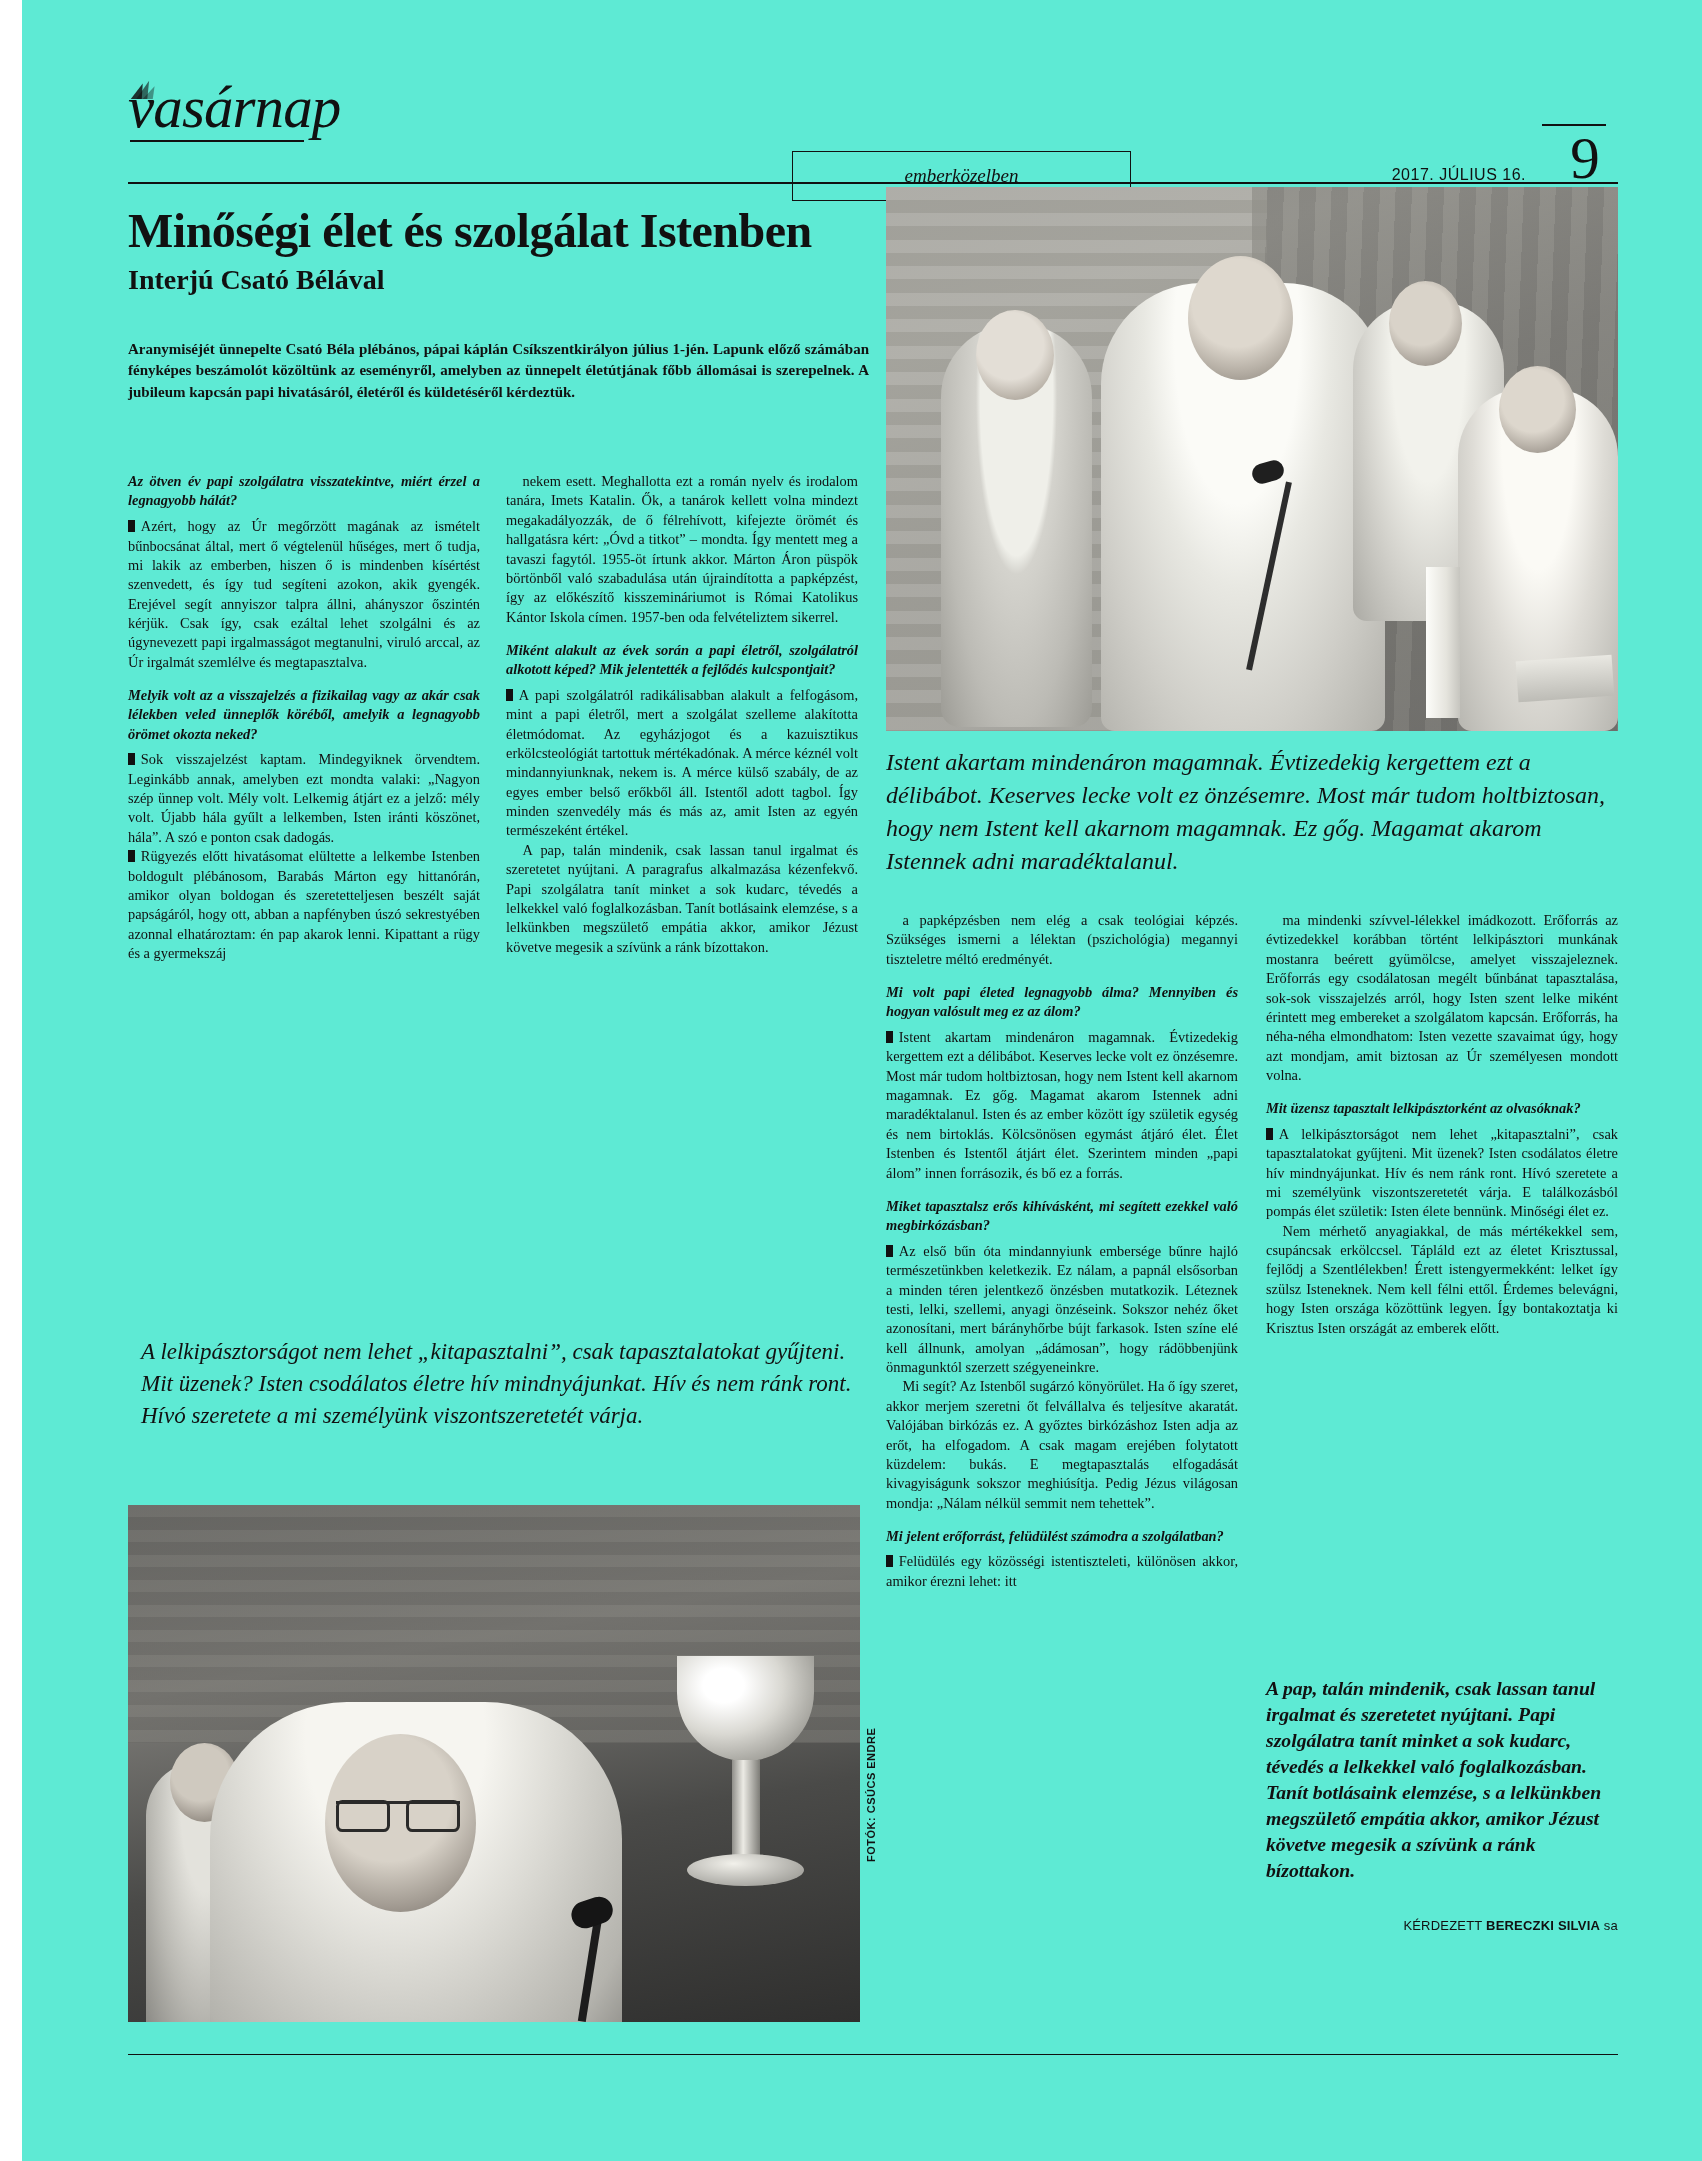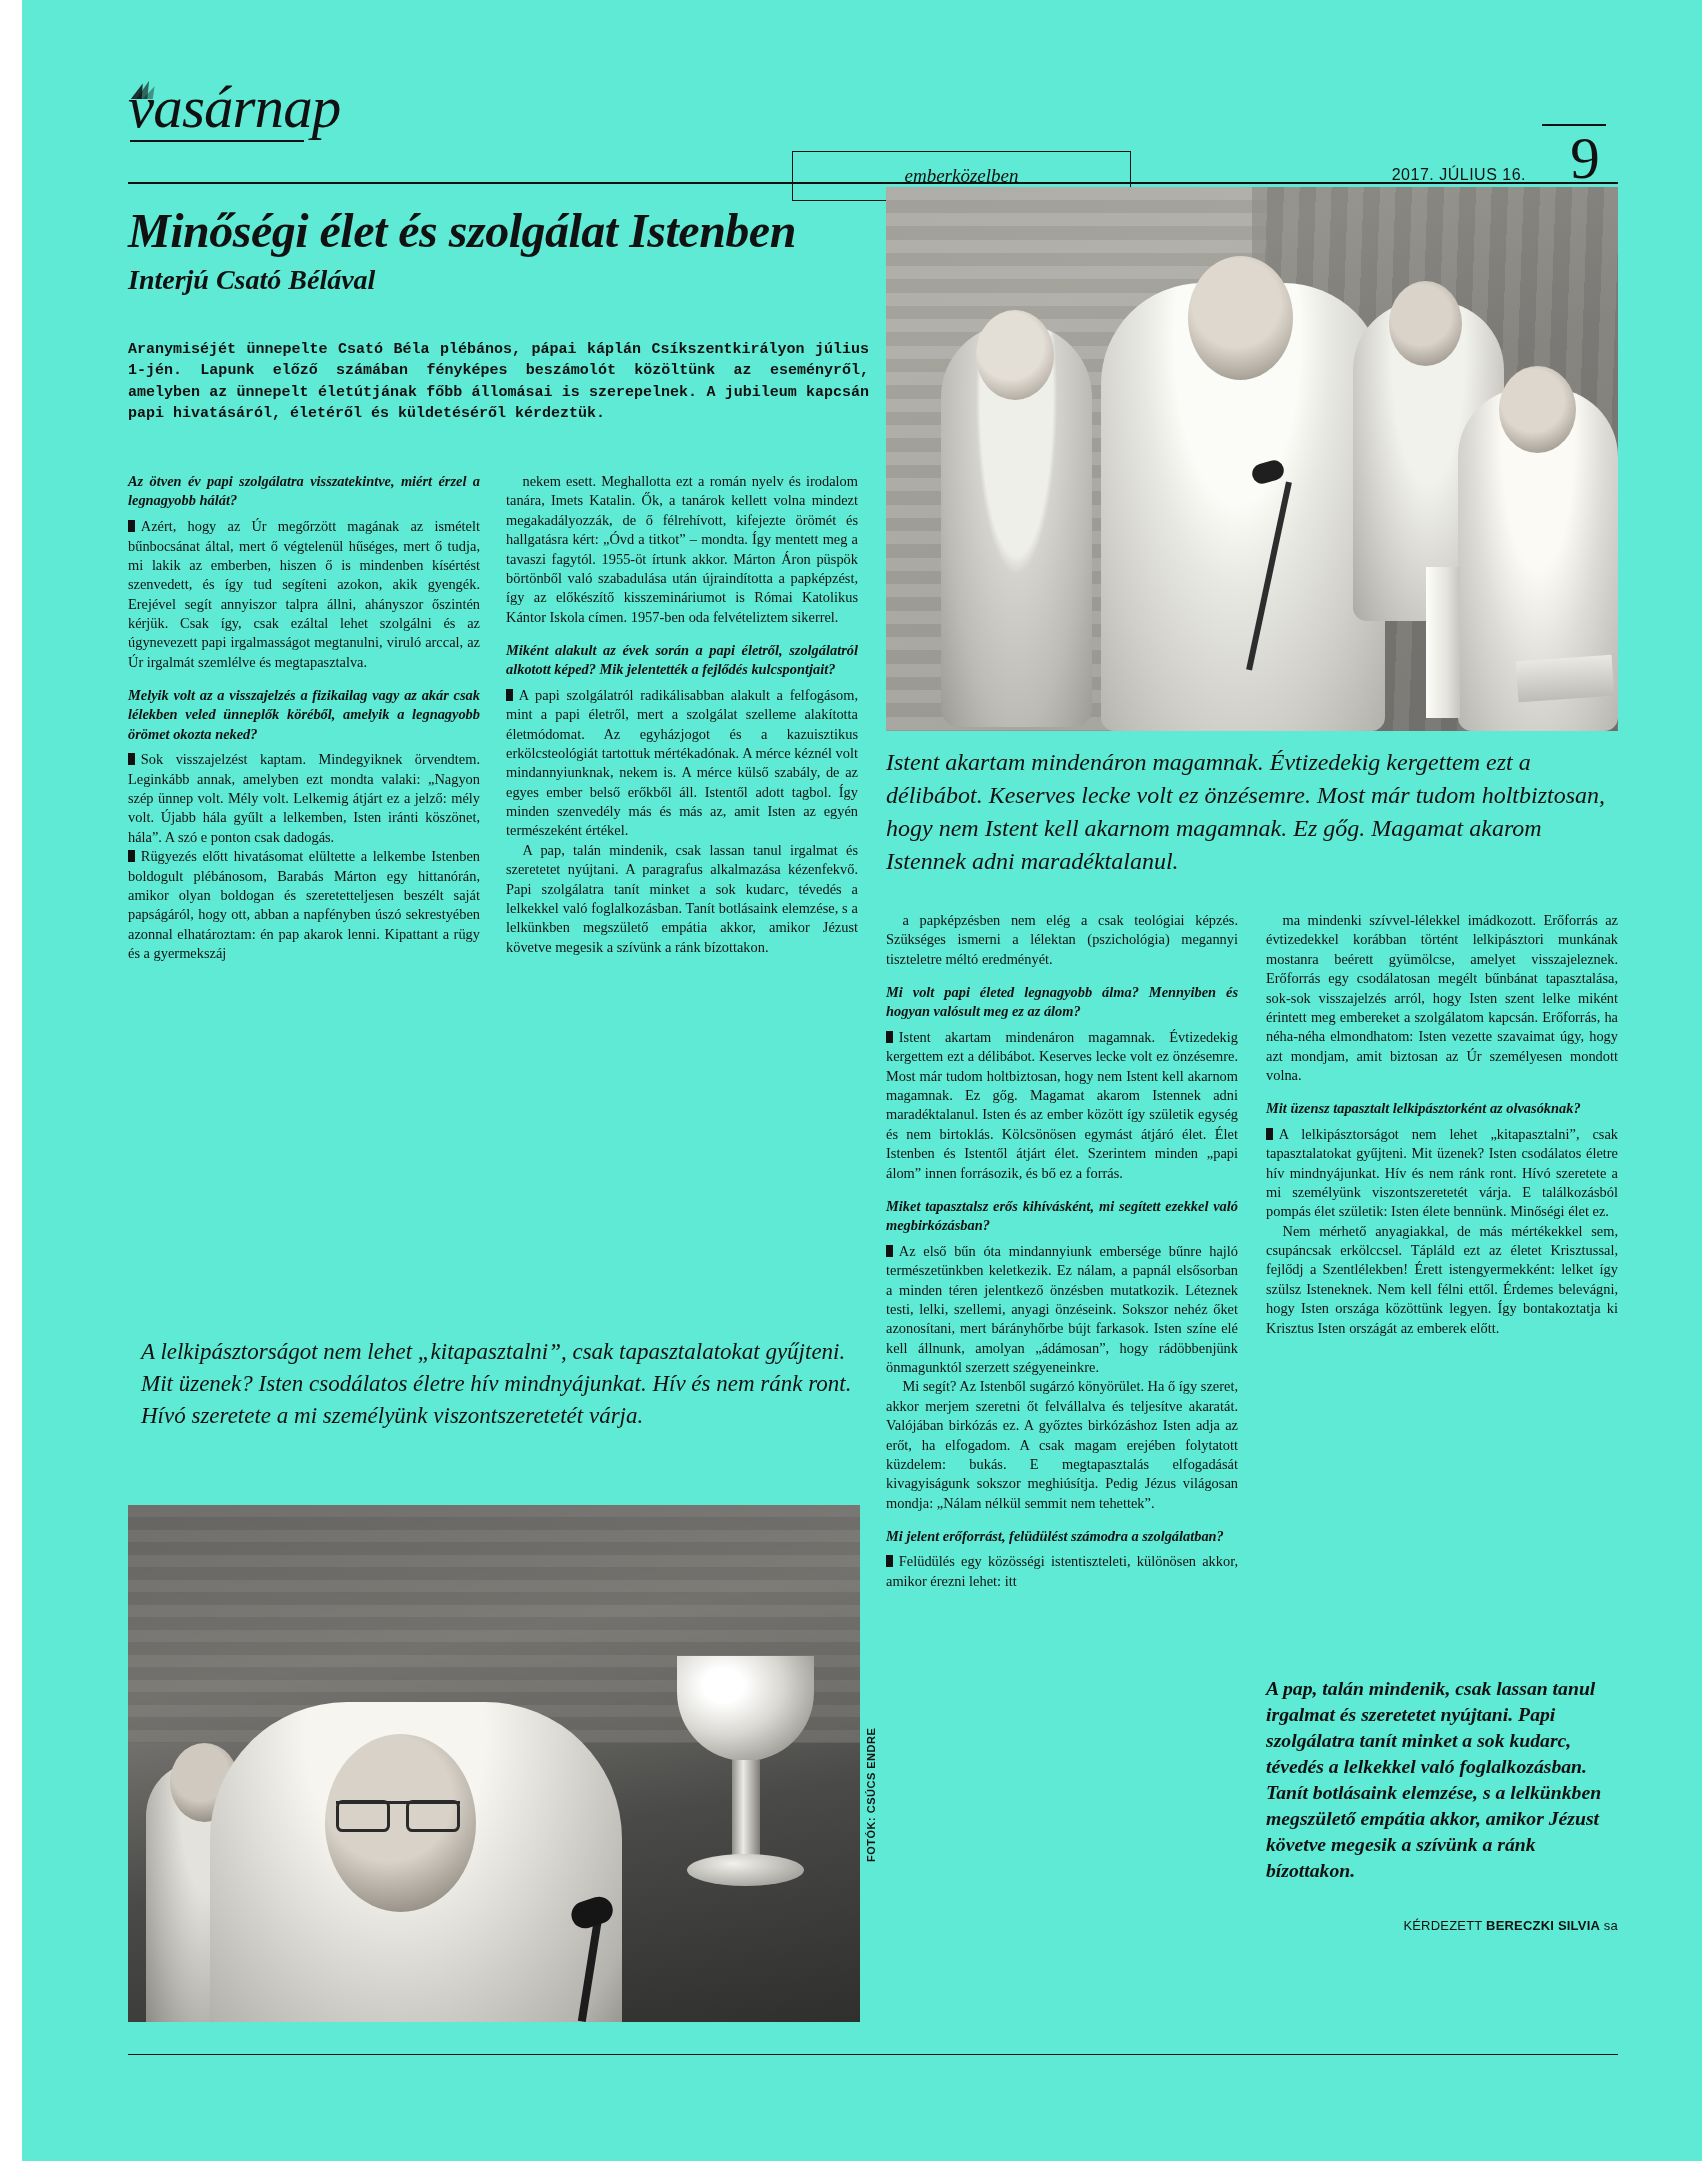--- a/index.html
+++ b/index.html
@@ -89,21 +89,20 @@
     left: 106px; top: 182px;
     width: 1490px; height: 2.3px;
     background: #111;
   }
 
   
   .headline-wrap {
     position: absolute;
     left: 106px; top: 206px;
     width: 750px;
-    font-style: italic;
   }
   h1.headline {
     margin: 0;
     font-family: "Liberation Serif", serif;
     font-size: 48px;
     font-weight: 700;
     line-height: 1.04;
     letter-spacing: -0.5px;
     color: #111;
   }
@@ -111,21 +110,21 @@
     margin: 8.2px 0 0 0;
     font-family: "Liberation Serif", serif;
     font-size: 28px;
     font-weight: 700;
     color: #111;
   }
   .lead {
     position: absolute;
     left: 106px; top: 339px;
     width: 741px;
-    font-family: Liberation Mono, monospace;
+    font-family: Liberation Serif, serif;
     font-weight: 700;
     font-size: 15px;
     line-height: 1.42;
     text-align: justify;
     color: #111;
   }
 
   
   .photo-top {
     position: absolute;

